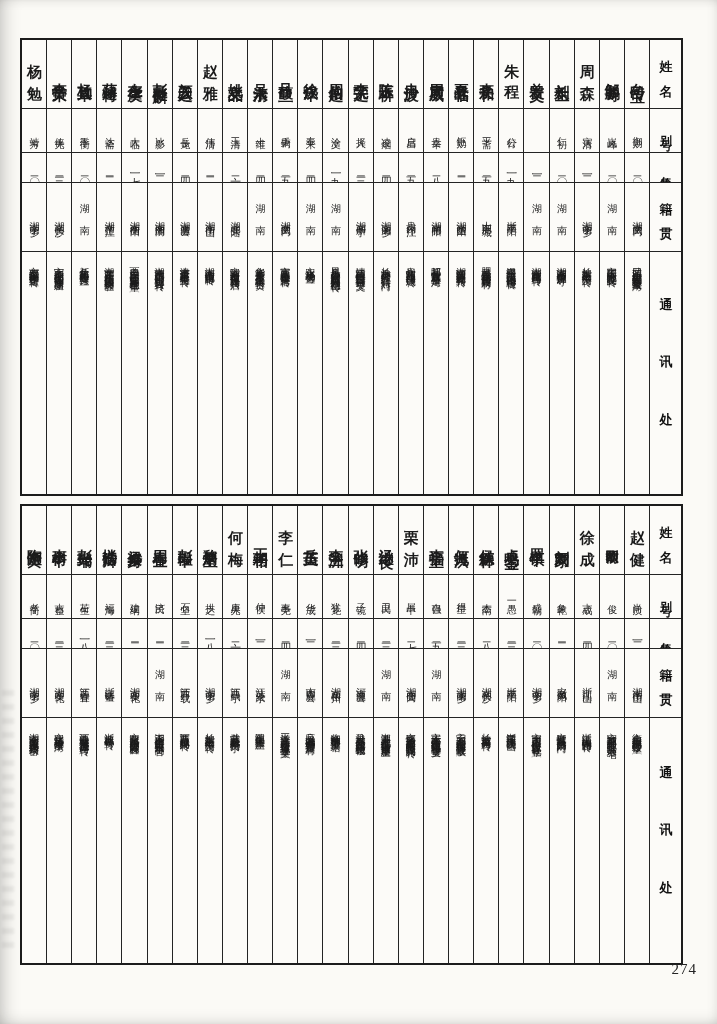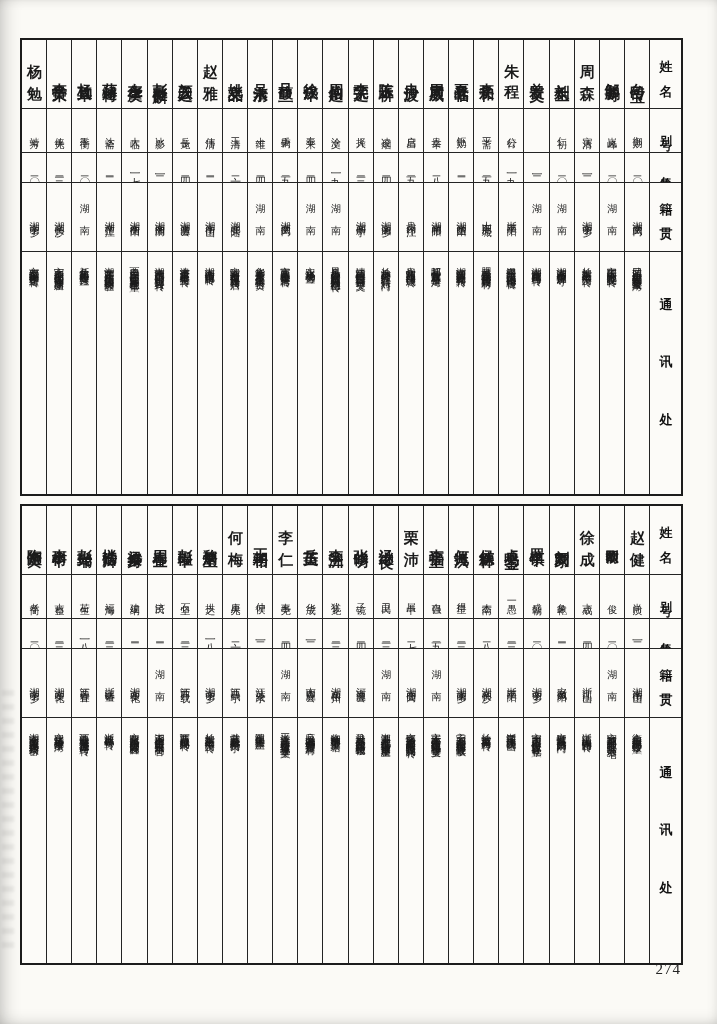--- a/index.html
+++ b/index.html
@@ -58,21 +58,21 @@
 
   .header-col .cell .vtext { font-weight:bold; color:#111; }
   .header-col .r-name .vtext   { font-size:13px; letter-spacing:24px; }
   .header-col .r-alias .vtext  { font-size:12px; letter-spacing:6px; }
   .header-col .r-age .vtext    { font-size:11px; letter-spacing:1px; }
   .header-col .r-native .vtext { font-size:13px; letter-spacing:24px; }
   .header-col .r-addr          { align-items:center; padding-top:0; }
   .header-col .r-addr .vtext   { font-size:13px; letter-spacing:58px; line-height:normal; }
 
   .page-number {
-    position:absolute; right:36px; bottom:46px;
+    position:absolute; right:20px; bottom:46px;
     font-size:15px; color:#242424; letter-spacing:1px;
   }
 </style>
 </head>
 <body>
 
 <div class="page">
   <div class="bleed"></div>
 
   <div id="table-top" class="rtable">

